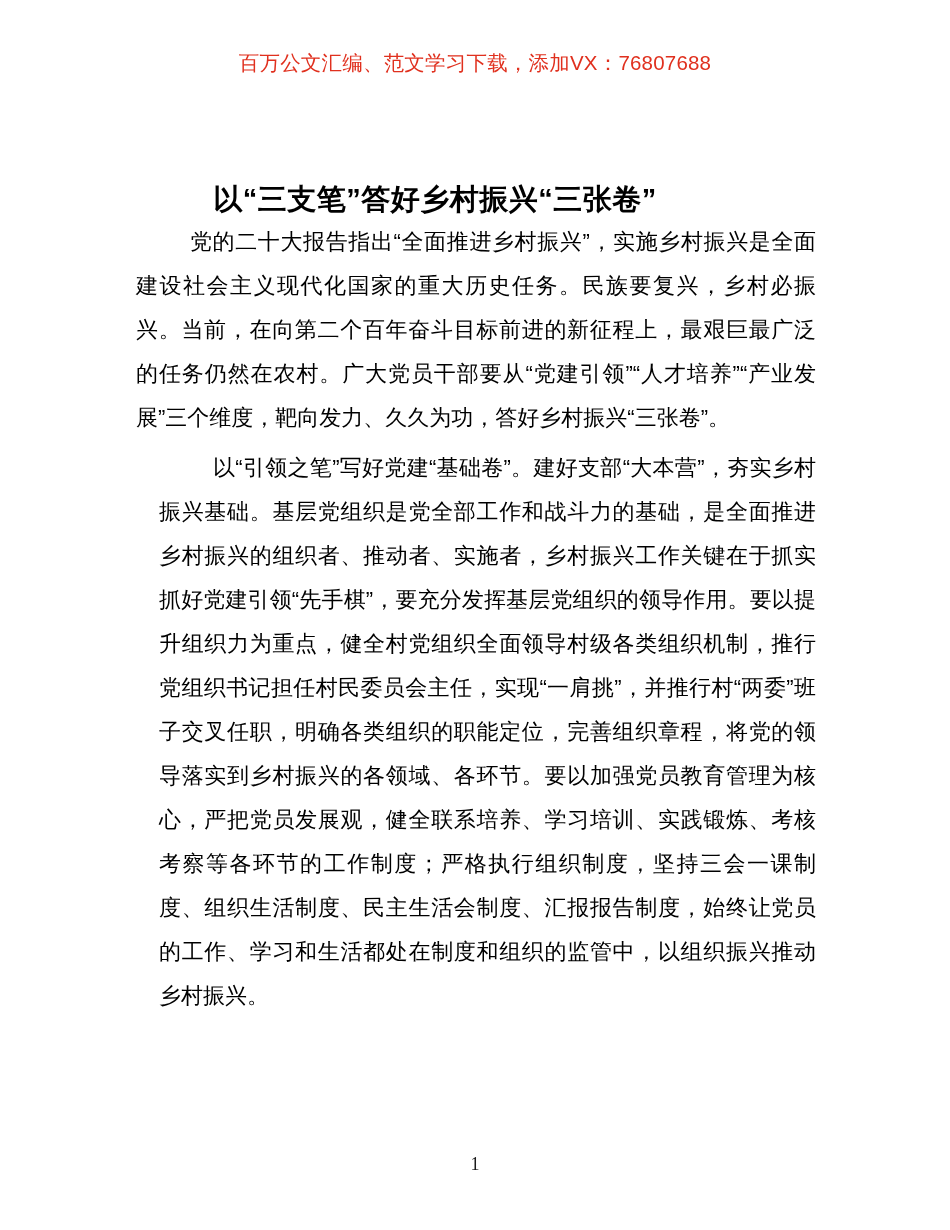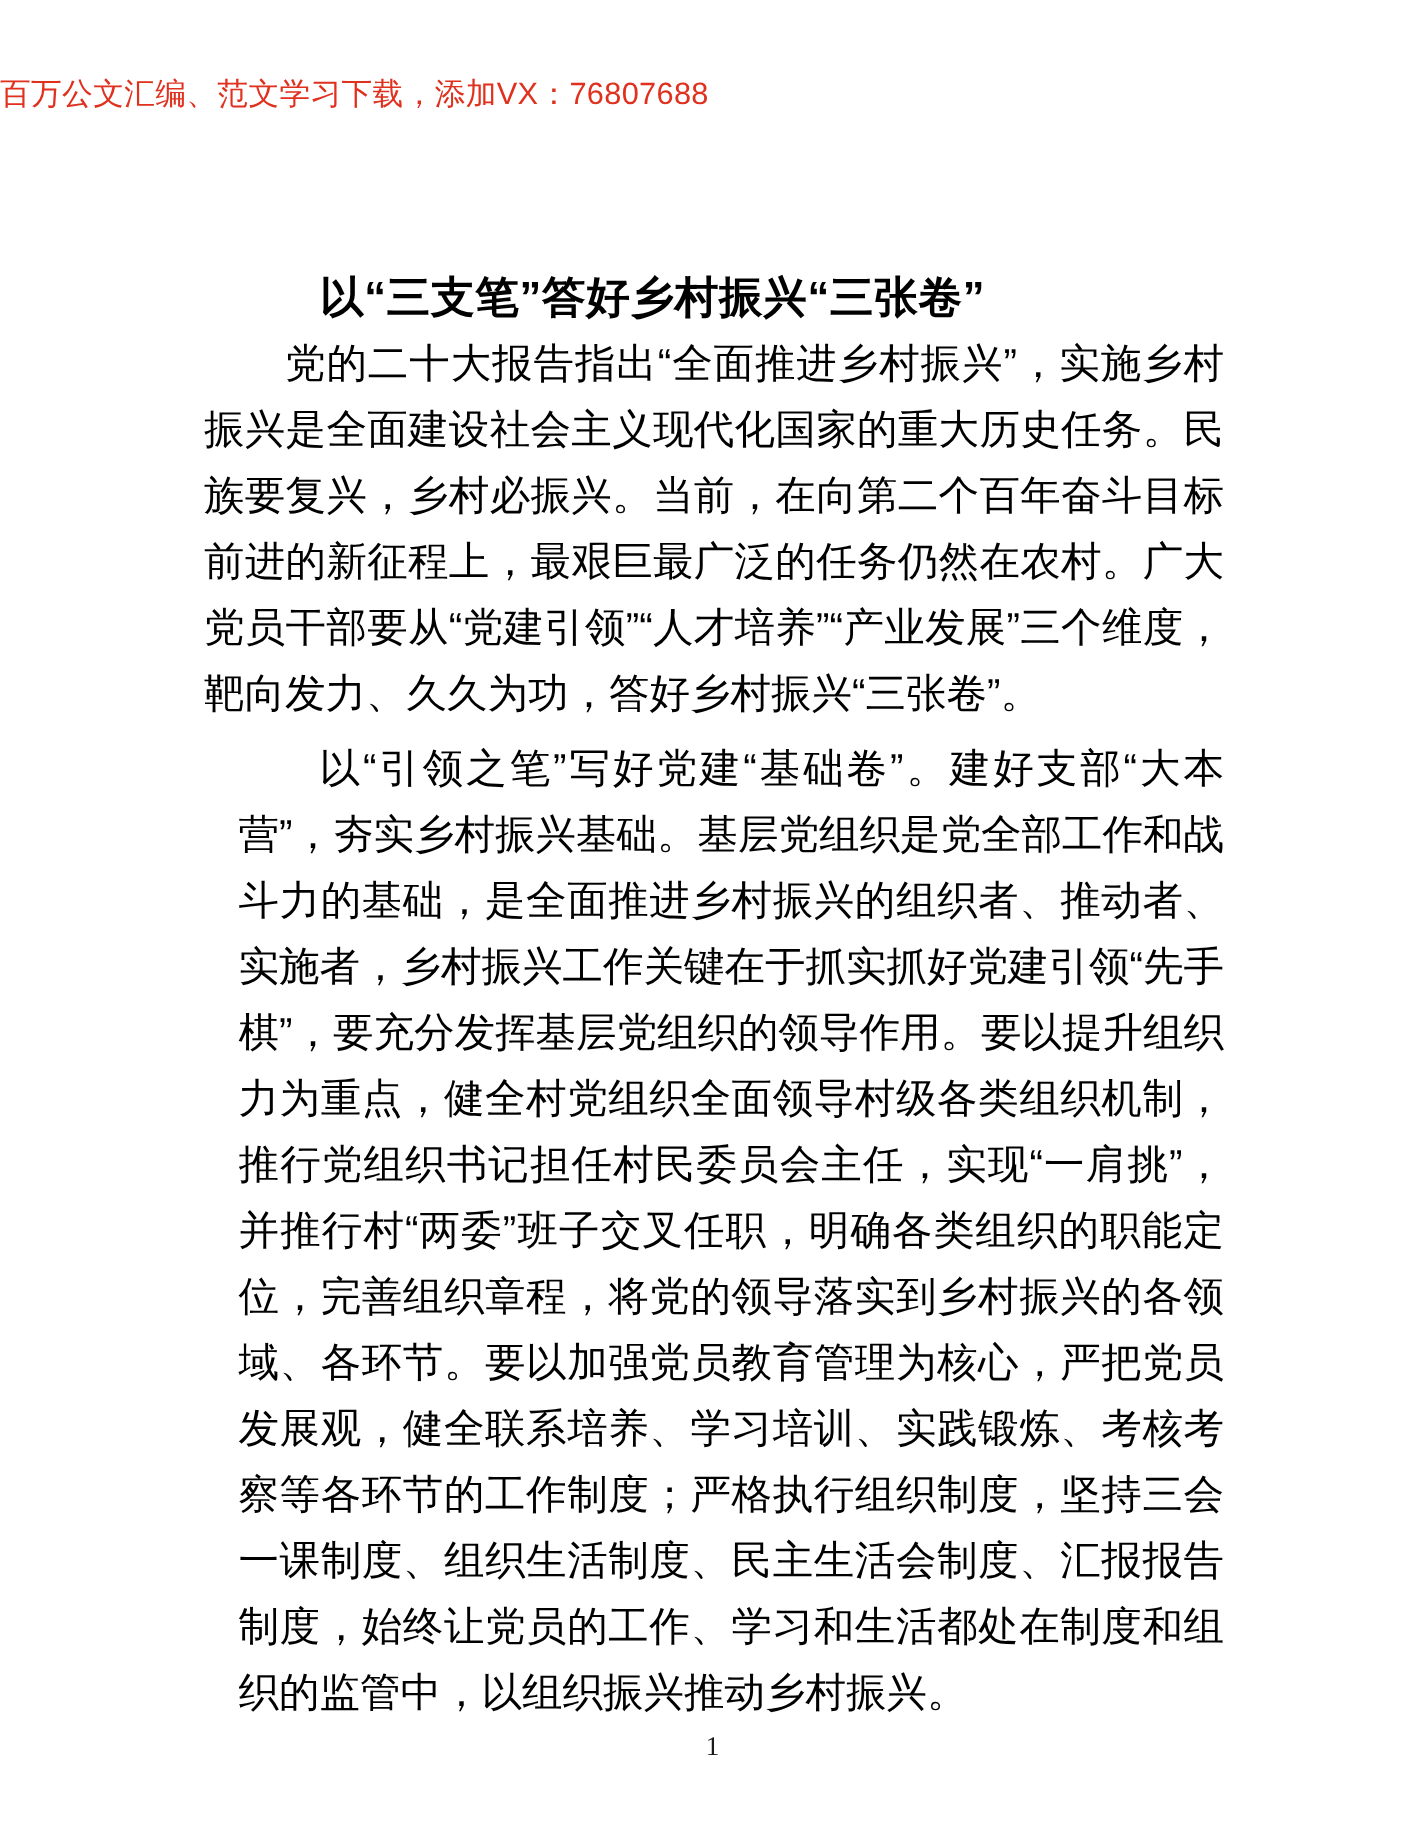--- a/index.html
+++ b/index.html
@@ -19,20 +19,21 @@
     inset: 0;
     background: #ffffff;
   }
 
   
   .promo-header {
     position: absolute;
     top: 48px;
     left: 0;
     width: 950px;
+    text-align: center;
     color: #e0301e;
     font-size: 20.5px;
     line-height: 30px;
     letter-spacing: 0.2px;
     white-space: nowrap;
     font-family: "Liberation Sans", "DejaVu Sans", sans-serif;
   }
 
   
   .doc-title {
@@ -50,21 +51,21 @@
   }
 
   
   .body-block {
     position: absolute;
     top: 220px;
     left: 136px;
     width: 680px;
   }
   .para {
-    font-size: 27px;
+    font-size: 22px;
     line-height: 44px;
     color: #000000;
     text-align: justify;
     text-justify: inter-character;
     text-indent: 54px;
     margin: 0 0 6px 0;
     letter-spacing: 0px;
     word-break: break-all;
   }
   .para:last-child {

